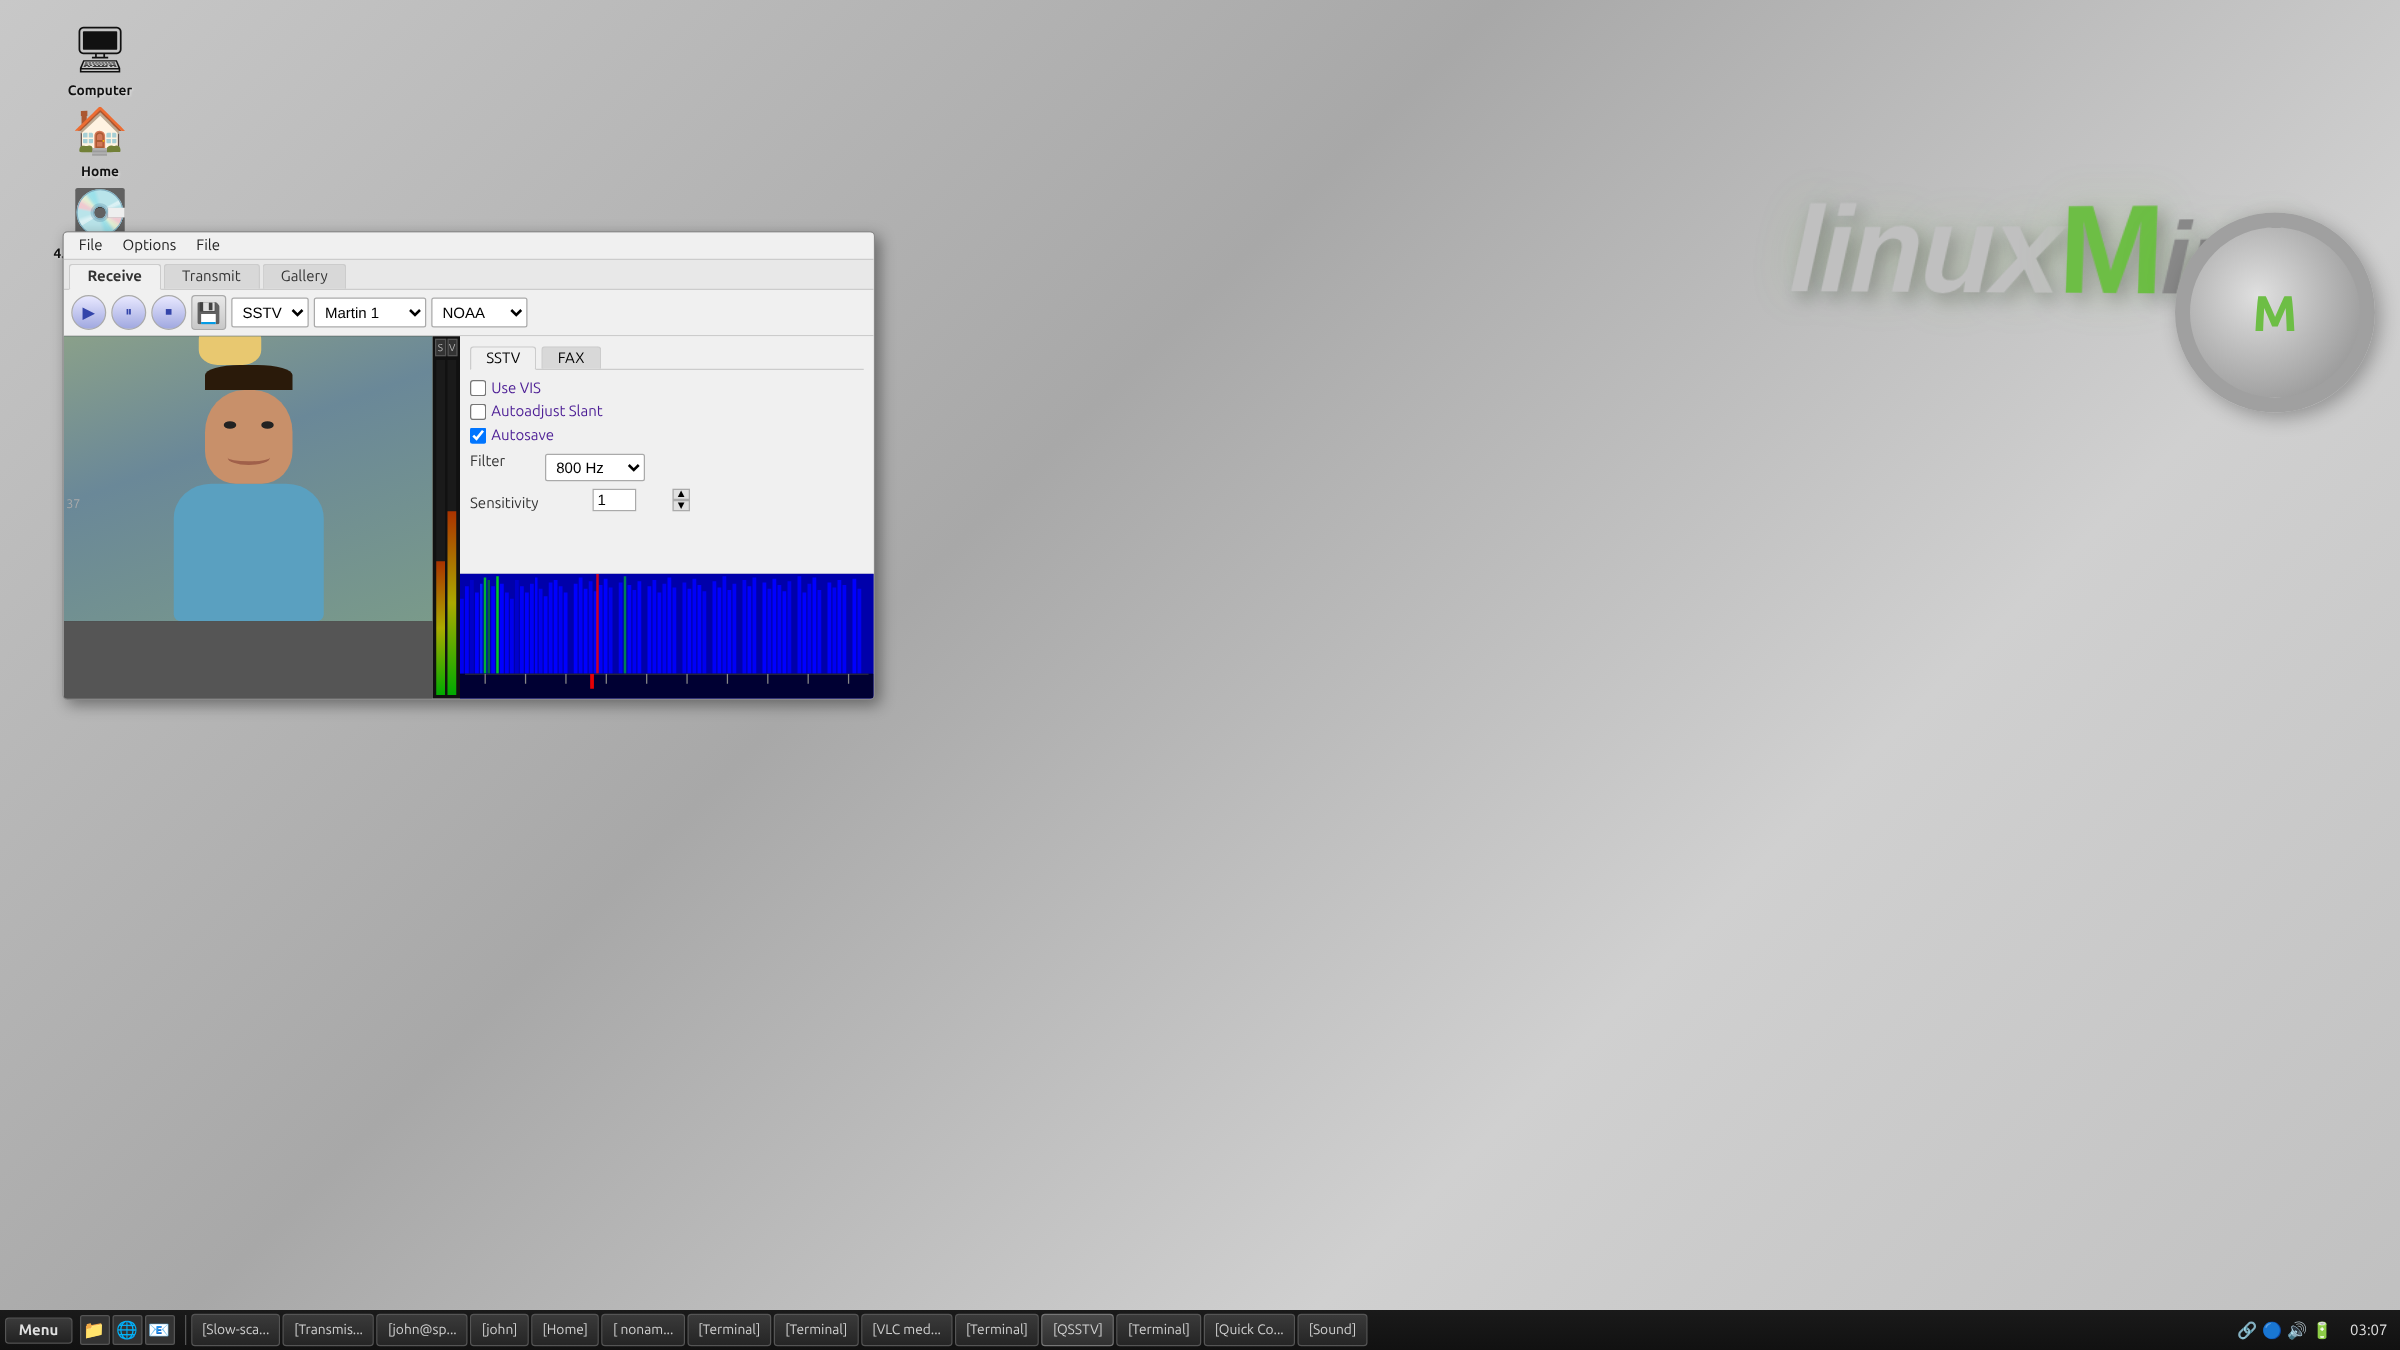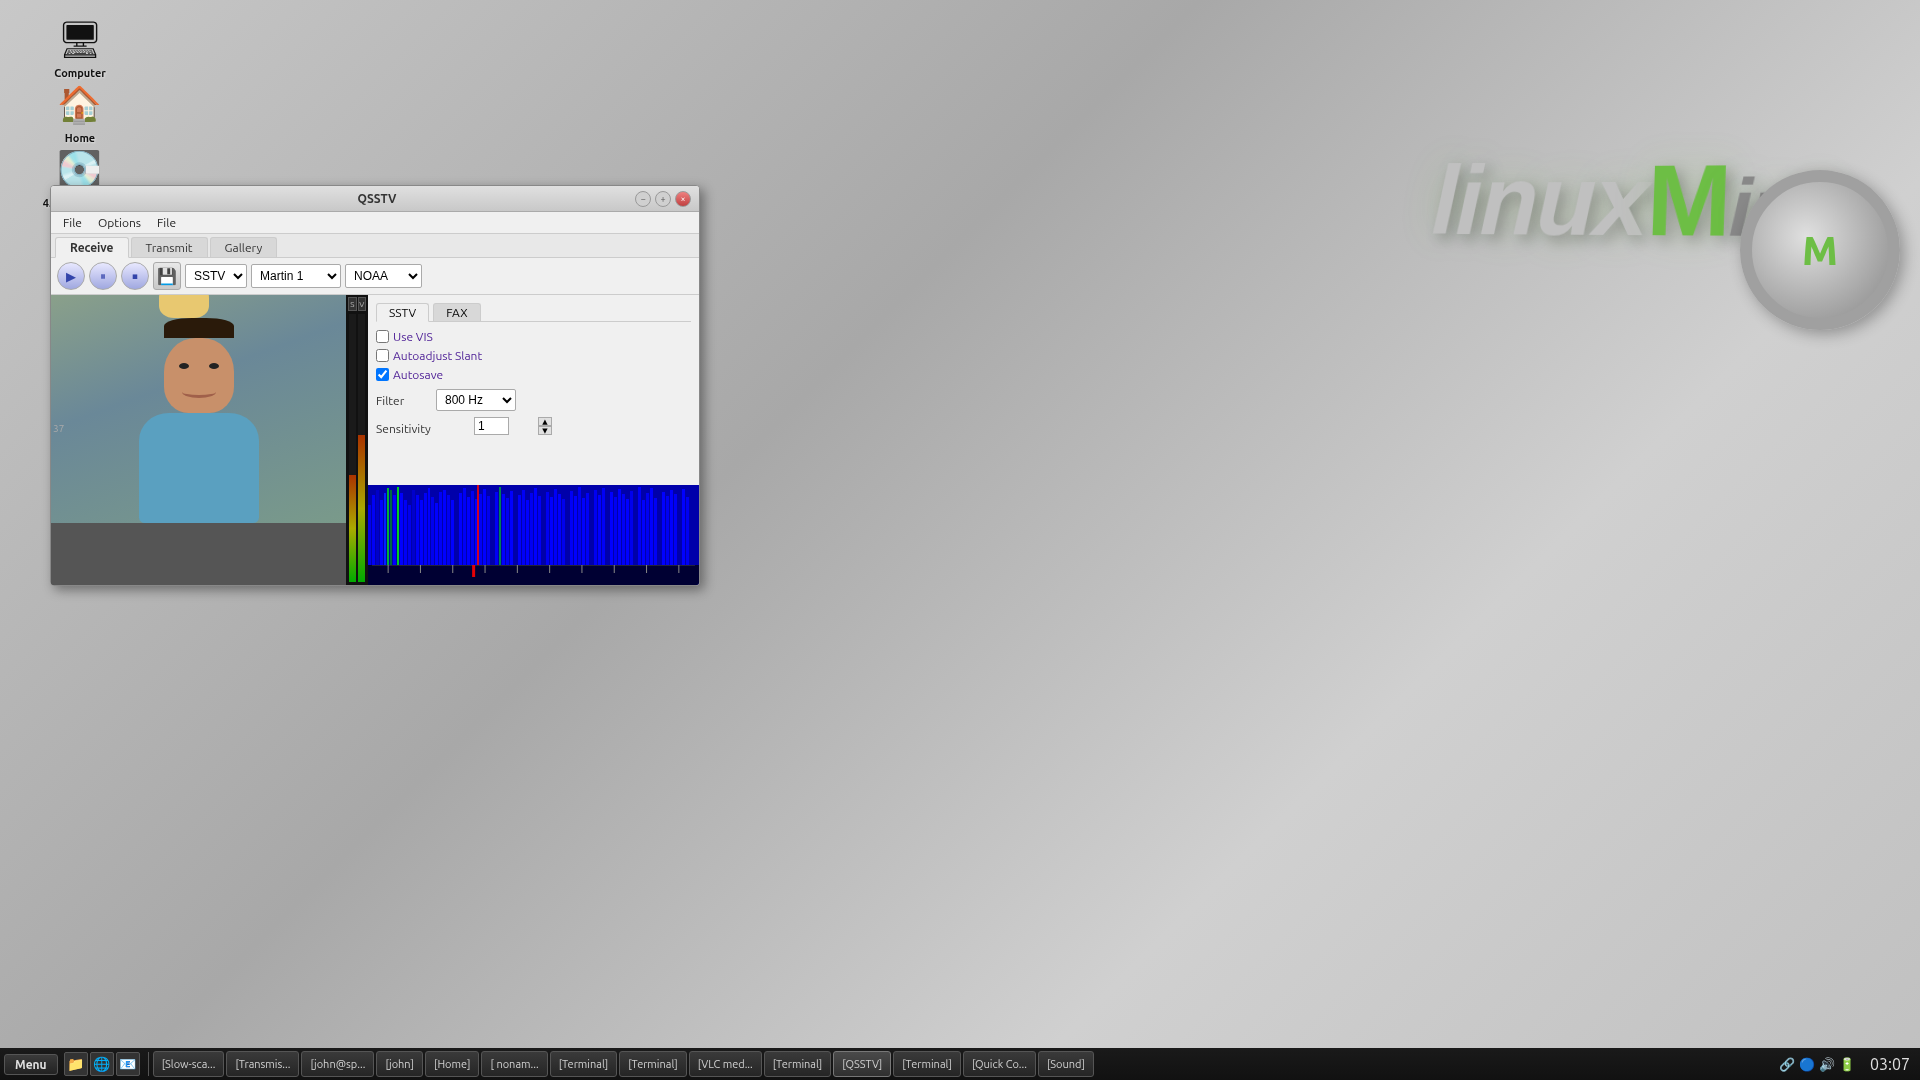--- a/index.html
+++ b/index.html
@@ -208,21 +208,20 @@
       margin-left: 4px;
       cursor: pointer;
     }
     .setting-row input[type="checkbox"] {
       width: 13px;
       height: 13px;
       cursor: pointer;
     }
     .filter-row {
       display: flex;
-      align-items: center;
       margin-bottom: 6px;
     }
     .filter-label {
       font-size: 12px;
       color: #333;
       width: 60px;
     }
     .filter-select {
       padding: 2px 4px;
       font-size: 12px;
@@ -333,21 +332,21 @@
     .tray-icon {
       width: 16px;
       height: 16px;
       display: flex;
       align-items: center;
       justify-content: center;
       font-size: 13px;
     }
     .clock {
       color: #e0e0e0;
-      font-size: 16px;
+      font-size: 12px;
       padding: 0 6px;
     }
 
     .layout-middle {
       display: flex;
       flex-direction: row;
     }
     .image-and-meter {
       display: flex;
       flex-direction: row;
@@ -376,29 +375,20 @@
       <span style="color:#c0c0c0;font-style:italic;">linux</span><span style="color:#6dbe45;">M</span><span style="color:#888;font-style:italic;font-size:80px;">int</span>
     </div>
 
     <div style="position:absolute;right:-80px;top:20px;width:160px;height:160px;border-radius:50%;border:12px solid #a0a0a0;background:radial-gradient(ellipse at 40% 40%,#e0e0e0,#888);box-shadow:4px 4px 15px rgba(0,0,0,0.3);display:flex;align-items:center;justify-content:center;">
       <div style="font-size:40px;font-weight:900;color:#6dbe45;">M</div>
     </div>
   </div>
 
   <div class="window">
 
-    <div class="window-titlebar">
-      <div style="width:60px;"></div>
-      <div class="window-title">QSSTV</div>
-      <div class="window-controls">
-        <div class="win-btn">−</div>
-        <div class="win-btn">+</div>
-        <div class="win-btn" style="background:linear-gradient(to bottom,#f08080,#c04040);color:white;">×</div>
-      </div>
-    </div>
 
     <div class="menubar">
       <div class="menu-item">File</div>
       <div class="menu-item">Options</div>
       <div class="menu-item">File</div>
     </div>
 
     <div class="tab-bar">
       <div class="tab active">Receive</div>
       <div class="tab">Transmit</div>

